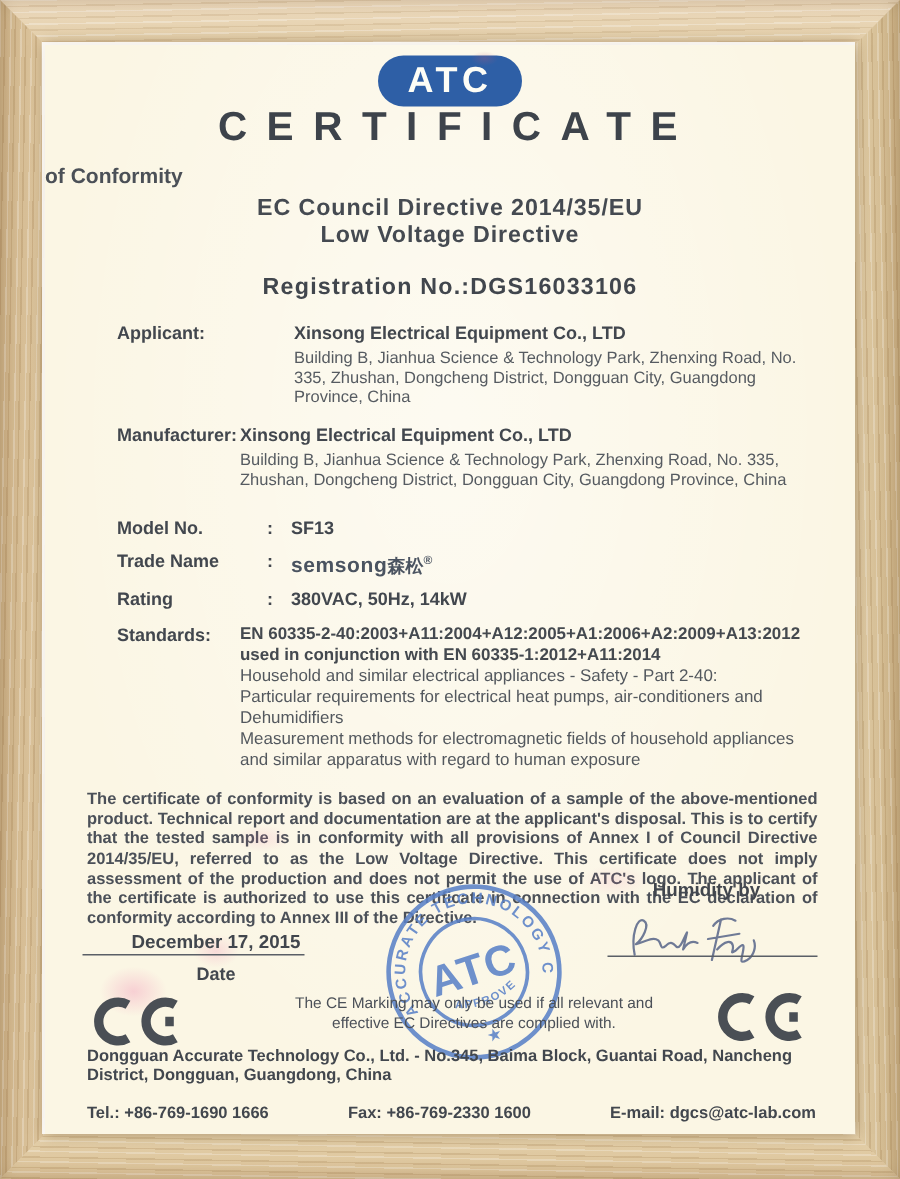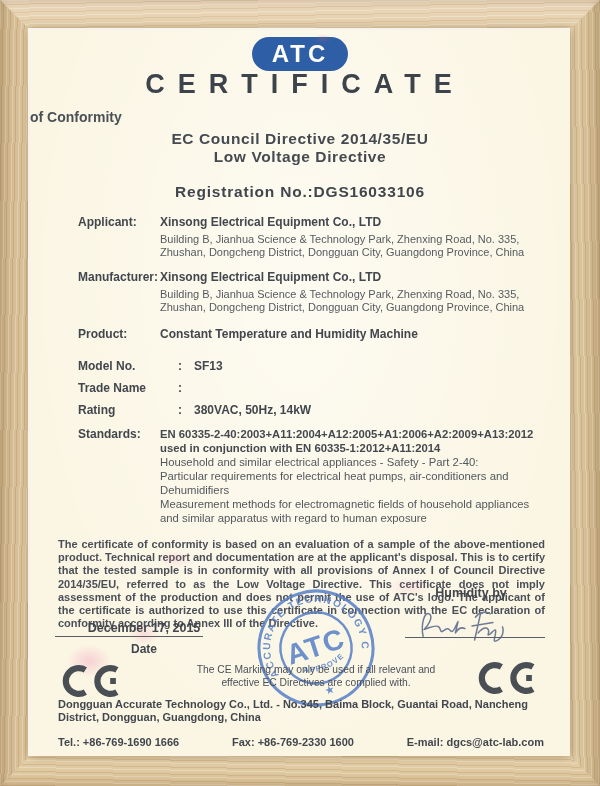--- a/index.html
+++ b/index.html
@@ -63,21 +63,21 @@
     color: #454a51; line-height: 18px; letter-spacing: .6px; }
   .registration { margin-top: 17px; text-align: center; font-size: 15.5px; font-weight: bold;
     color: #41464d; letter-spacing: .8px; }
 
   
   .row { display: flex; margin: 0 25px 0 48px; }
   .row-label { width: 82px; flex: none; font-size: 12px; font-weight: bold; color: #42474e; }
   .row-value { flex: 1; font-size: 12px; color: #4c5157; }
   .name { font-weight: bold; color: #42474e; }
   .addr { margin-top: 4px; font-size: 11px; line-height: 13px; color: #565b61; }
-  .mt-app { margin-top: 14px; }
+  .mt-app { margin-top: 14px; gap: 36px; }
   .mt-man { margin-top: 11px; }
   .mt-pro { margin-top: 13px; }
   .mt-id  { margin-top: 14px; }
   .mt-std { margin-top: 6px; }
 
   .id-row { display: flex; line-height: 22px; }
   .id-label { width: 100px; flex: none; font-size: 12px; font-weight: bold; color: #42474e; }
   .id-colon { width: 16px; flex: none; font-size: 12px; font-weight: bold; color: #42474e; }
   .id-value { font-size: 12px; font-weight: bold; color: #42474e; }
   .tn-latin { font-size: 14px; font-weight: bold; color: #4a5360; letter-spacing: .4px; }
@@ -146,35 +146,34 @@
     </div>
 
     <div class="row mt-man">
       <div class="row-label">Manufacturer:</div>
       <div class="row-value">
         <div class="name">Xinsong Electrical Equipment Co., LTD</div>
         <div class="addr">Building B, Jianhua Science &amp; Technology Park, Zhenxing Road, No. 335, Zhushan, Dongcheng District, Dongguan City, Guangdong Province, China</div>
       </div>
     </div>
 
-    <div class="row mt-pro">
-      <div class="row-label">Product:</div>
-      <div class="row-value name">Constant Temperature and Humidity Machine</div>
-    </div>
 
     <div class="row mt-id">
       <div class="row-value">
         <div class="id-row">
           <span class="id-label">Model No.</span>
           <span class="id-colon">:</span>
           <span class="id-value">SF13</span>
         </div>
         <div class="id-row">
           <span class="id-label">Trade Name</span>
           <span class="id-colon">:</span>
+          <span>
+            <span class="tn-latin">semsong</span><span class="tn-cjk">森松</span><span class="tn-reg">®</span>
+          </span>
         </div>
         <div class="id-row">
           <span class="id-label">Rating</span>
           <span class="id-colon">:</span>
           <span class="id-value">380VAC, 50Hz, 14kW</span>
         </div>
       </div>
     </div>
 
     <div class="row mt-std">

